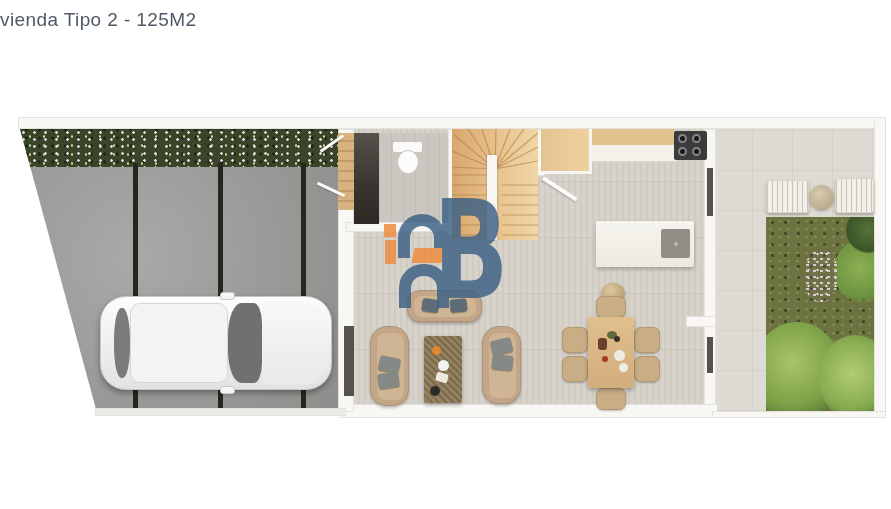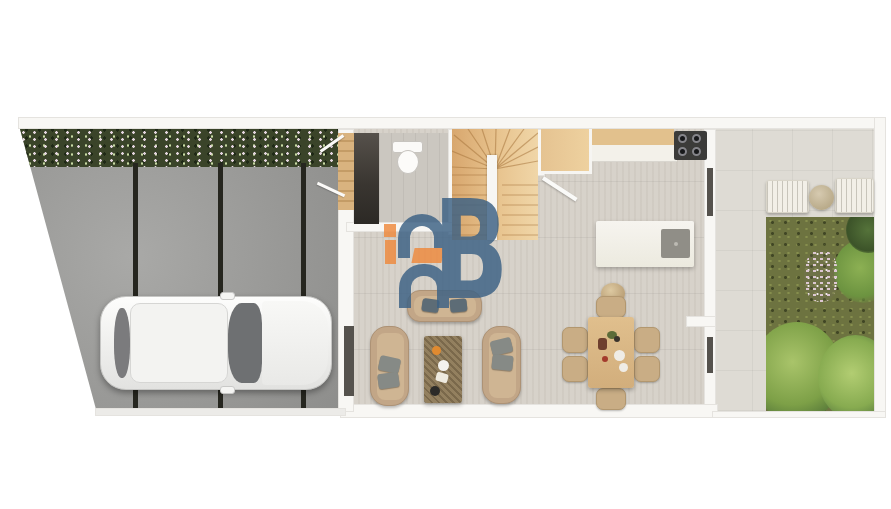--- a/index.html
+++ b/index.html
@@ -163,20 +163,21 @@
   .orange { position:absolute; background:#ef8a3e; }
   #wm-letter { position:absolute; left:50px; top:-14px; font-family:"DejaVu Sans", sans-serif;
     font-weight:bold; font-size:138px; line-height:1; color:#3d6285;
     transform: scaleX(0.72); transform-origin:left top; }
 </style>
 </head>
 <body>
 
 <div id="stage">
 
+  <div id="title">vienda Tipo 2 - 125M2</div>
 
   <div id="driveway">
     <div id="flower-bed"></div>
     <div class="joint" style="left:115px"></div>
     <div class="joint" style="left:200px"></div>
     <div class="joint" style="left:283px"></div>
 
     <div id="car">
       <div id="car-body"></div>
       <div class="mirror" style="left:120px; top:-4px;"></div>

